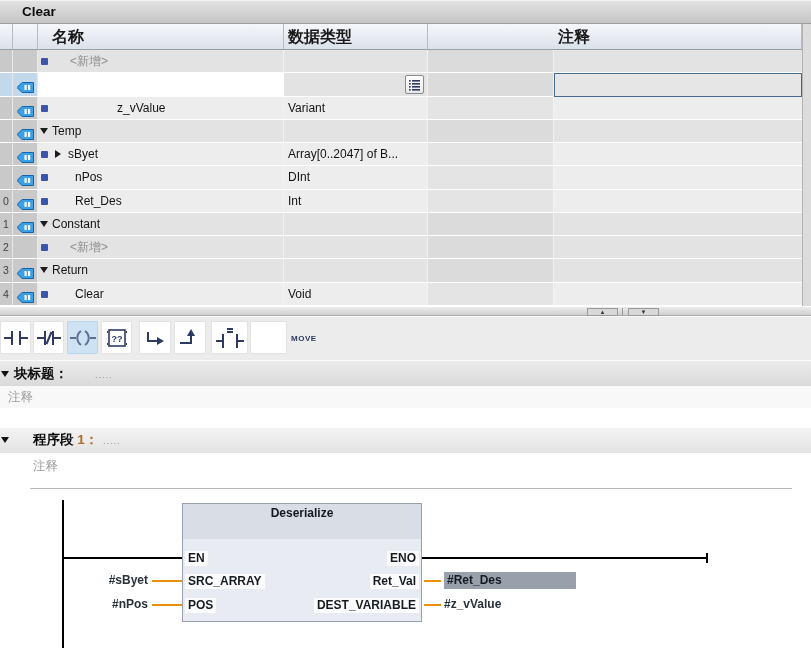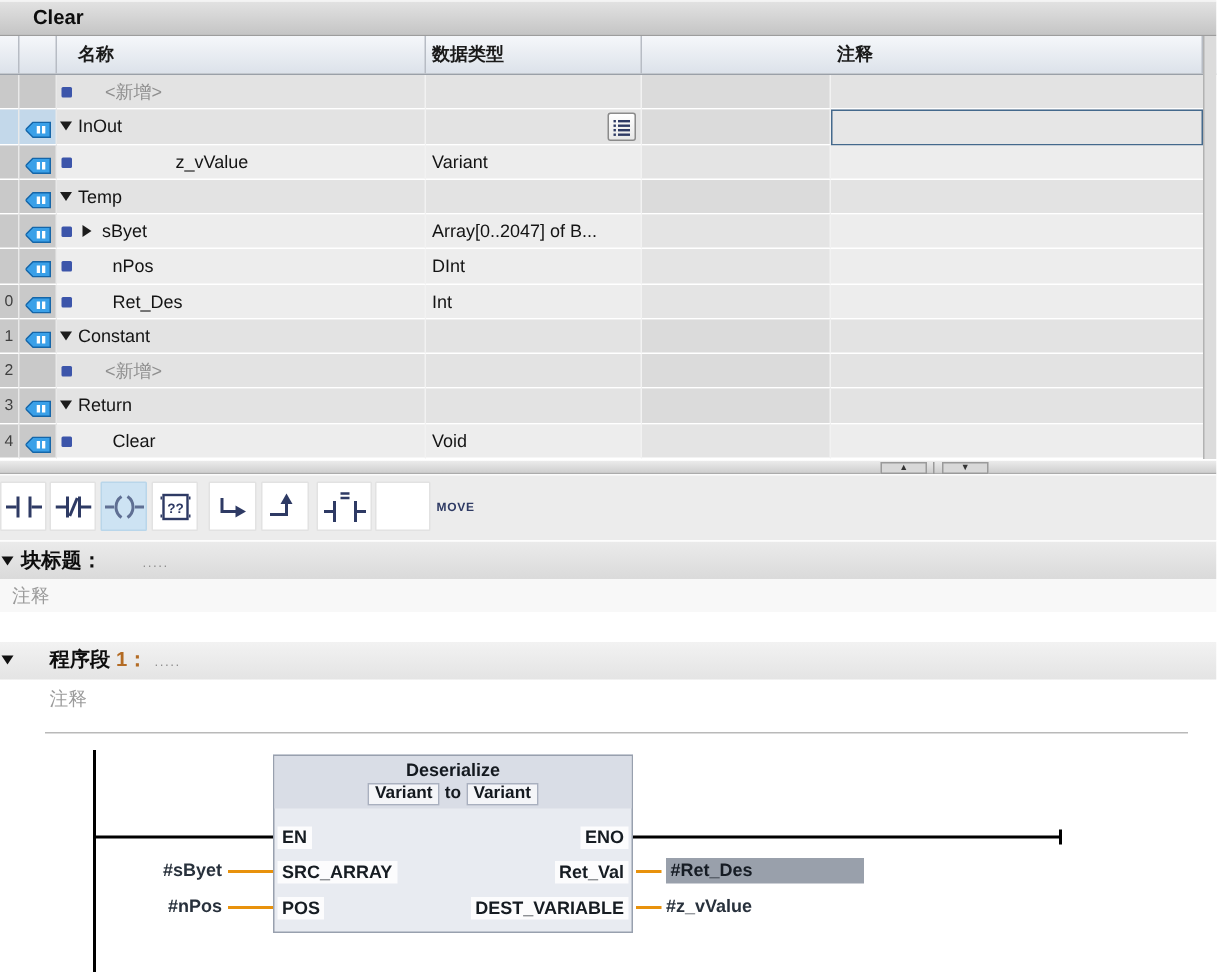--- a/index.html
+++ b/index.html
@@ -7,21 +7,21 @@
   body { font-family:"Liberation Sans","DejaVu Sans",sans-serif; background:#ffffff; position:relative; }
   #stage { position:absolute; inset:0; width:811px; height:653px; }
 
   
   .title-bar { position:absolute; left:0; top:0; width:811px; height:24px;
     background:linear-gradient(#e2e2e2,#c5c5c5); border-top:1px solid #f4f4f4; border-bottom:1px solid #9d9d9d; }
   .title-bar .t { position:absolute; left:22px; top:3px; font-size:13.5px; font-weight:bold; color:#0d0d0d; }
 
   .header-row { position:absolute; left:0; top:24px; width:811px; height:26px;
     background:linear-gradient(#f5f7fa,#dce2ea); border-bottom:1px solid #9aa0a8; }
-  .hcell { position:absolute; top:0; height:25px; line-height:25px; font-size:12px; font-weight:bold; color:#1a1a1a;
+  .hcell { position:absolute; top:0; height:25px; line-height:25px; font-size:16px; font-weight:bold; color:#1a1a1a;
     border-right:1px solid #b7bcc4; padding-left:4px; overflow:hidden; white-space:nowrap; }
 
   .rows { position:absolute; left:0; top:50px; width:811px; height:256px; }
   .trow { position:relative; width:811px; height:23.27px; }
   .cell { position:absolute; top:0; height:100%; border-bottom:1px solid #ffffff; overflow:hidden; white-space:nowrap; }
   .c-gut  { left:0;   width:13px;  background:#c9c9c9; border-right:1px solid #e9e9e9; font-size:10.5px; color:#3f3f3f; text-align:center; line-height:22px;}
   .c-icn  { left:13px; width:25px; background:#c9c9c9; border-right:1px solid #e9e9e9; }
   .c-name { left:38px; width:246px; border-right:1px solid #f2f2f2;}
   .c-type { left:284px; width:144px; border-right:1px solid #f2f2f2; font-size:12px; color:#141414; line-height:22px; padding-left:4px;}
   .c-def  { left:428px; width:126px; border-right:1px solid #f2f2f2;}
@@ -128,26 +128,20 @@
       </div>
       <div class="trow shadeA sel">
         <div class="cell c-gut"></div>
         <div class="cell c-icn">
           <span class="tag-icon"><svg width="17" height="11" viewBox="0 0 17 11">
               <polygon points="0,5.5 5,0.5 16.5,0.5 16.5,10.5 5,10.5" fill="#3aa0e8" stroke="#1566a9" stroke-width="1"></polygon>
               <rect x="7.5" y="3" width="2.2" height="5" fill="#ffffff"></rect>
               <rect x="11" y="3" width="2.2" height="5" fill="#ffffff"></rect>
             </svg></span>
         </div>
-        <div class="cell c-name">
-          <div class="name-wrap">
-            <div class="mk-tri"></div>
-            <div class="nm" style="left: 14px;">InOut</div>
-          </div>
-        </div>
         <div class="cell c-type">
           <div class="type-btn">
             <svg width="13" height="13" viewBox="0 0 13 13">
               <rect x="1" y="2" width="1.6" height="1.6" fill="#2e3a64"></rect>
               <rect x="4" y="2" width="8" height="1.6" fill="#2e3a64"></rect>
               <rect x="1" y="5" width="1.6" height="1.6" fill="#2e3a64"></rect>
               <rect x="4" y="5" width="8" height="1.6" fill="#2e3a64"></rect>
               <rect x="1" y="8" width="1.6" height="1.6" fill="#2e3a64"></rect>
               <rect x="4" y="8" width="8" height="1.6" fill="#2e3a64"></rect>
               <rect x="1" y="11" width="1.6" height="1.6" fill="#2e3a64"></rect>
@@ -414,25 +408,20 @@
     <div class="dots" style="left:103px;top:8px">.....</div>
   </div>
   <div class="net-comment">注释</div>
   <div class="net-rule"></div>
 
   <div class="rail"></div>
 
   <div class="fbox">
     <div class="hd"></div>
     <div class="ttl">Deserialize</div>
-    <div class="sub">
-      <span class="chip">Variant</span>
-      <span>to</span>
-      <span class="chip">Variant</span>
-    </div>
     <div id="pins">
         <div class="pin l" style="top: 47px;">EN</div>
         <div class="pin l" style="top: 70px;">SRC_ARRAY</div>
         <div class="pin l" style="top: 94px;">POS</div>
         <div class="pin r" style="top: 47px;">ENO</div>
         <div class="pin r" style="top: 70px;">Ret_Val</div>
         <div class="pin r" style="top: 94px;">DEST_VARIABLE</div>
       </div>
   </div>
 

